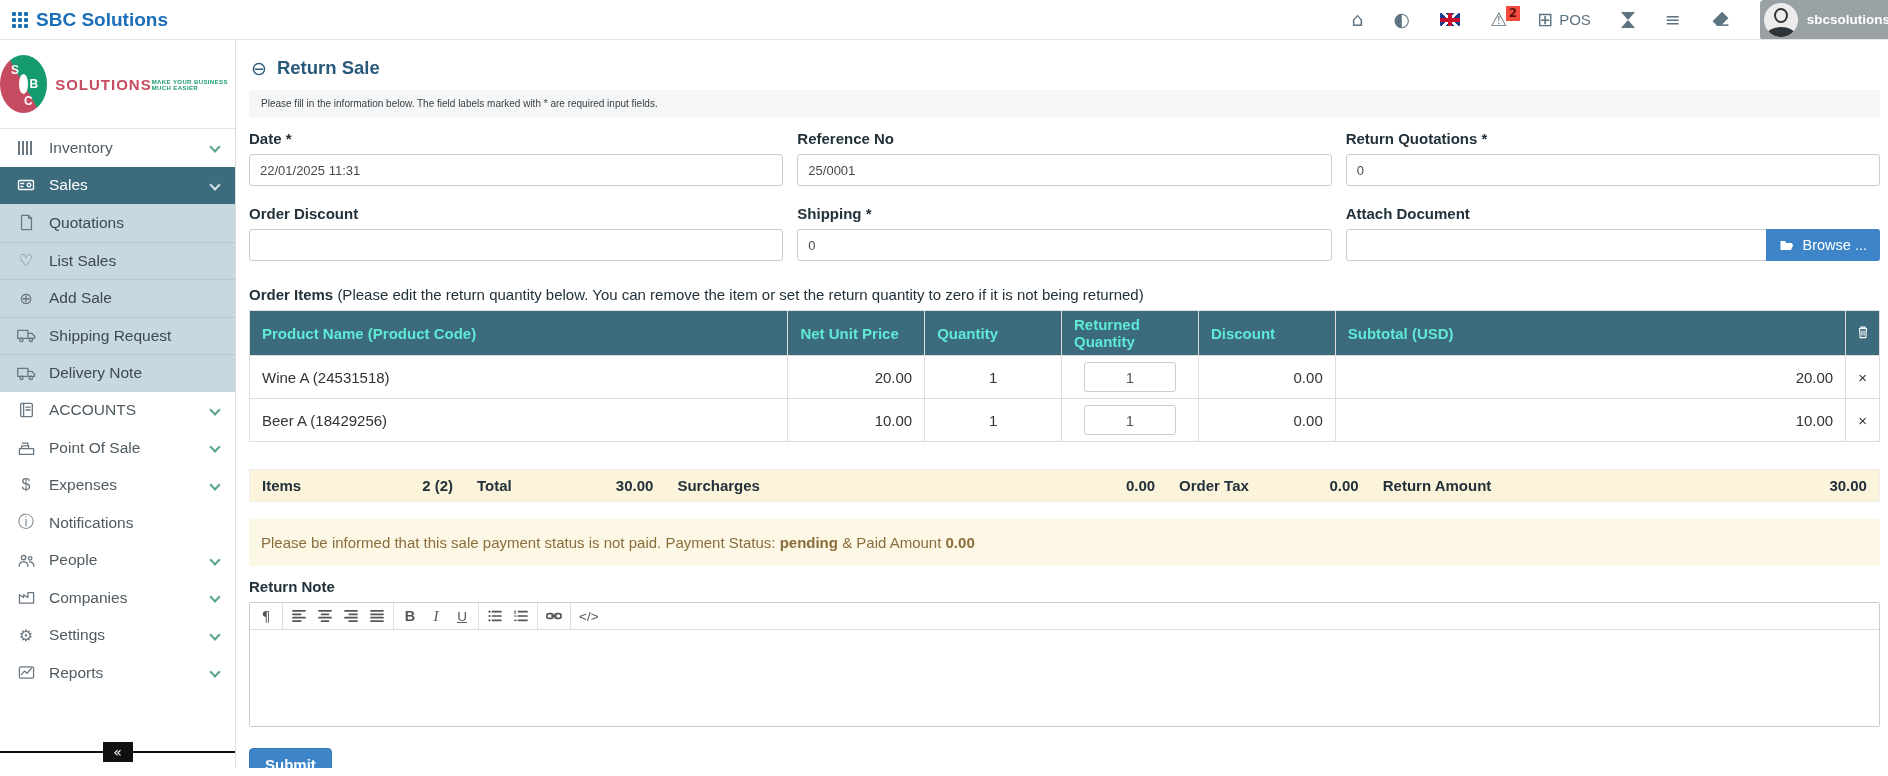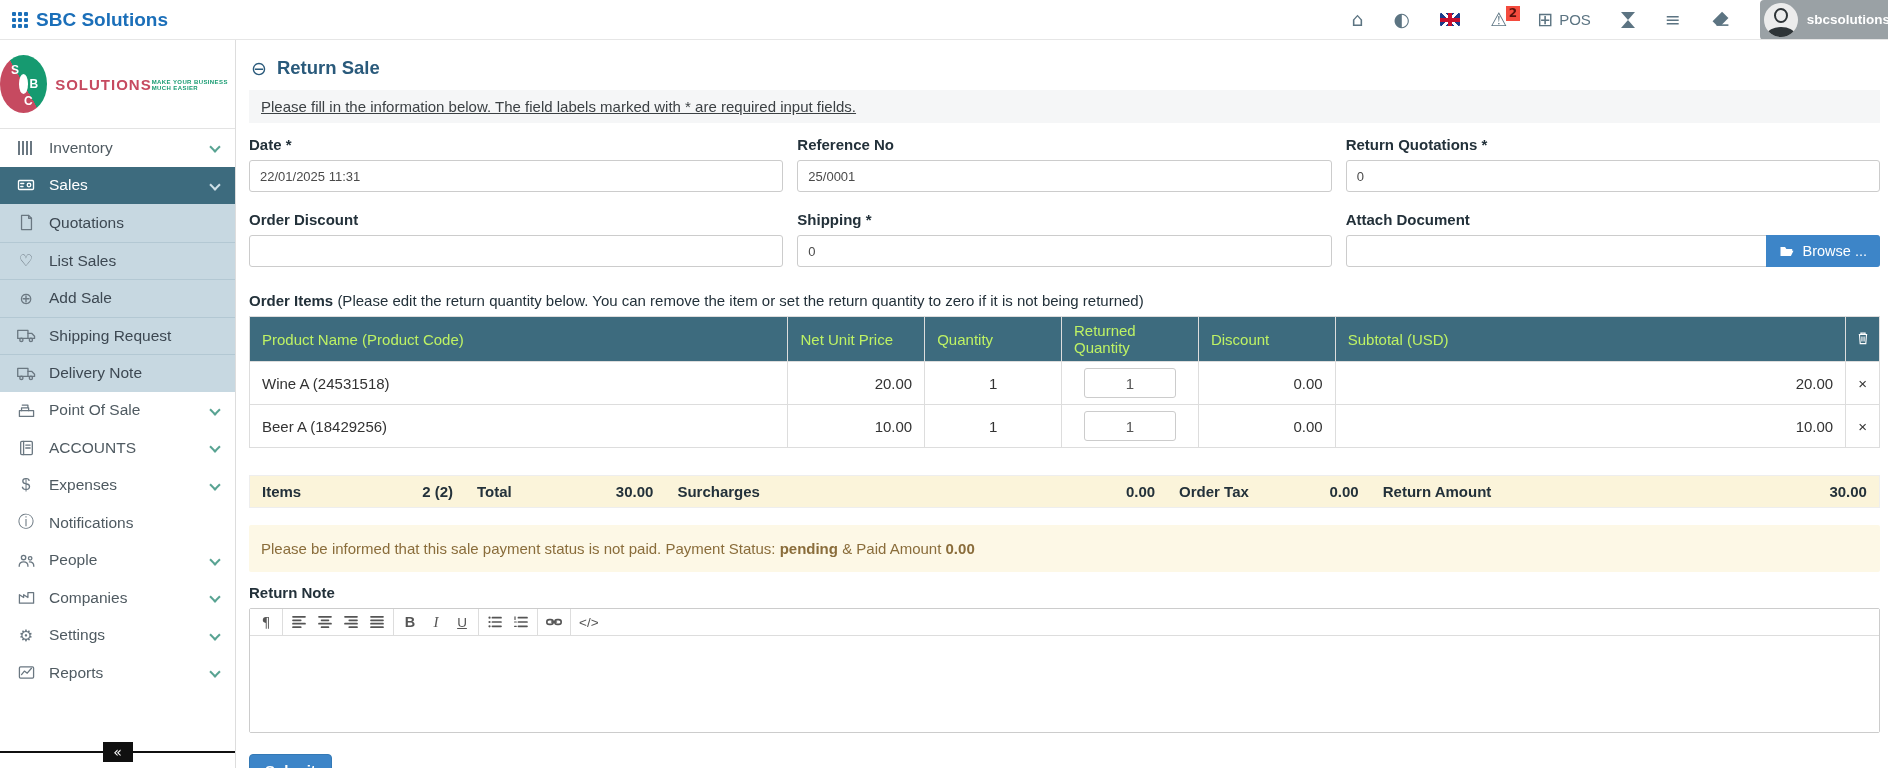--- a/index.html
+++ b/index.html
@@ -71,36 +71,36 @@
   .barcode { width:16px; height:14px; background:repeating-linear-gradient(90deg,#6a7781 0 2px,transparent 2px 4px); }
   .collapse-bar { position:absolute; bottom:6px; left:0; right:0; height:20px; }
   .collapse-bar .line { position:absolute; top:9px; left:0; right:0; border-top:2px solid #101010; }
   .collapse-btn { position:absolute; left:50%; transform:translateX(-50%); top:0; width:30px; height:20px;
                   background:#101010; color:#fff; font-size:14px; display:flex; align-items:center; justify-content:center; cursor:pointer; }
 
   
   .panel-head { display:flex; align-items:center; gap:10px; padding:17px 0 9px 2px; }
   .panel-collapse { color:var(--title-col); font-size:19px; cursor:pointer; }
   .panel-title { color:var(--title-col); font-size:18.5px; font-weight:bold; }
-  .subtitle { background:#f5f6f7; padding:8px 12px; font-size:15px; color:#3c4144; margin-top:2px;text-decoration:underline; }
+  .subtitle { background:#f5f6f7; padding:8px 12px; font-size:10px; color:#3c4144; margin-top:2px; }
 
   .form-grid { display:grid; grid-template-columns:1fr 1fr 1fr; column-gap:14px; row-gap:19px; margin-top:13px; }
   .field label { display:block; font-weight:bold; font-size:15px; color:#23313a; margin-bottom:7px; }
   .field input[type=text] { width:100%; height:32px; border:1px solid #ccc; border-radius:3px; padding:0 10px;
                             font-size:13px; color:#4a4a4a; font-family:inherit; background:#fff; }
   .attach-wrap { position:relative; }
   .browse-btn { position:absolute; right:0; top:0; height:32px; background:var(--accent); color:#fff; border:none;
                 border-radius:0 3px 3px 0; padding:0 13px; font-size:14.5px; display:flex; align-items:center; gap:8px; cursor:pointer; font-family:inherit; }
   .browse-btn svg { stroke:#fff; fill:none; stroke-width:2; }
 
   .oi-heading { margin-top:25px; font-size:15px; color:#23313a; }
   .oi-heading b { font-weight:bold; }
 
   table.items { width:100%; border-collapse:collapse; margin-top:7px; }
-  table.items th { background:var(--header-teal); color:#bef264; font-size:15px; font-weight:normal; text-align:left;
+  table.items th { background:var(--header-teal); color:#5eead4; font-size:15px; font-weight:bold; text-align:left;
                    padding:5px 12px; border:1px solid #ddd; height:28px; }
   table.items td { border:1px solid #ddd; font-size:15px; color:#333; height:43px; padding:4px 12px; background:#fff; }
   .col-num { width:137px; } .col-prod { width:540px; } .col-sub { width:512px; } .col-x { width:26px; }
   td.r, th.r { text-align:right; } td.c, th.c { text-align:center; }
   td.discount { color:var(--discount-red); }
   .rq-input { width:92px; height:30px; border:1px solid #ccc; border-radius:3px; text-align:center;
               font-size:15px; color:#555; font-family:inherit; }
   .del-x { cursor:pointer; color:#444; font-size:17px; text-align:center; }
   .trash-th { padding:5px 4px !important; text-align:center !important; }
   .trash-th svg { stroke:#fff; fill:none; stroke-width:1.6; }
@@ -238,36 +238,36 @@
               <path d="M1 3h14v11H1z"></path>
               <path d="M15 7h5l4 4v3h-9"></path>
               <circle cx="6" cy="16" r="2.2"></circle>
               <circle cx="19" cy="16" r="2.2"></circle>
             </svg>
           </span>
         <span class="lbl">Delivery Note</span>
       </div>
       <div class="mi">
         <span class="ic">
+            <svg width="15" height="16" viewBox="0 0 20 22">
+              <rect x="2" y="2" width="16" height="18" rx="1.5"></rect>
+              <path d="M6 2v18M9 7h6M9 11h6"></path>
+            </svg>
+          </span>
+        <span class="lbl">ACCOUNTS</span>
+        <span class="chev"></span>
+      </div>
+      <div class="mi">
+        <span class="ic">
             <svg width="17" height="16" viewBox="0 0 24 22">
               <rect x="2" y="12" width="20" height="8"></rect>
               <path d="M5 12V8h10v4M6 4h8v4"></path>
             </svg>
           </span>
         <span class="lbl">Point Of Sale</span>
-        <span class="chev"></span>
-      </div>
-      <div class="mi">
-        <span class="ic">
-            <svg width="15" height="16" viewBox="0 0 20 22">
-              <rect x="2" y="2" width="16" height="18" rx="1.5"></rect>
-              <path d="M6 2v18M9 7h6M9 11h6"></path>
-            </svg>
-          </span>
-        <span class="lbl">ACCOUNTS</span>
         <span class="chev"></span>
       </div>
       <div class="mi">
         <span class="ic">$</span>
         <span class="lbl">Expenses</span>
         <span class="chev"></span>
       </div>
       <div class="mi">
         <span class="ic uni">ⓘ</span>
         <span class="lbl">Notifications</span>

